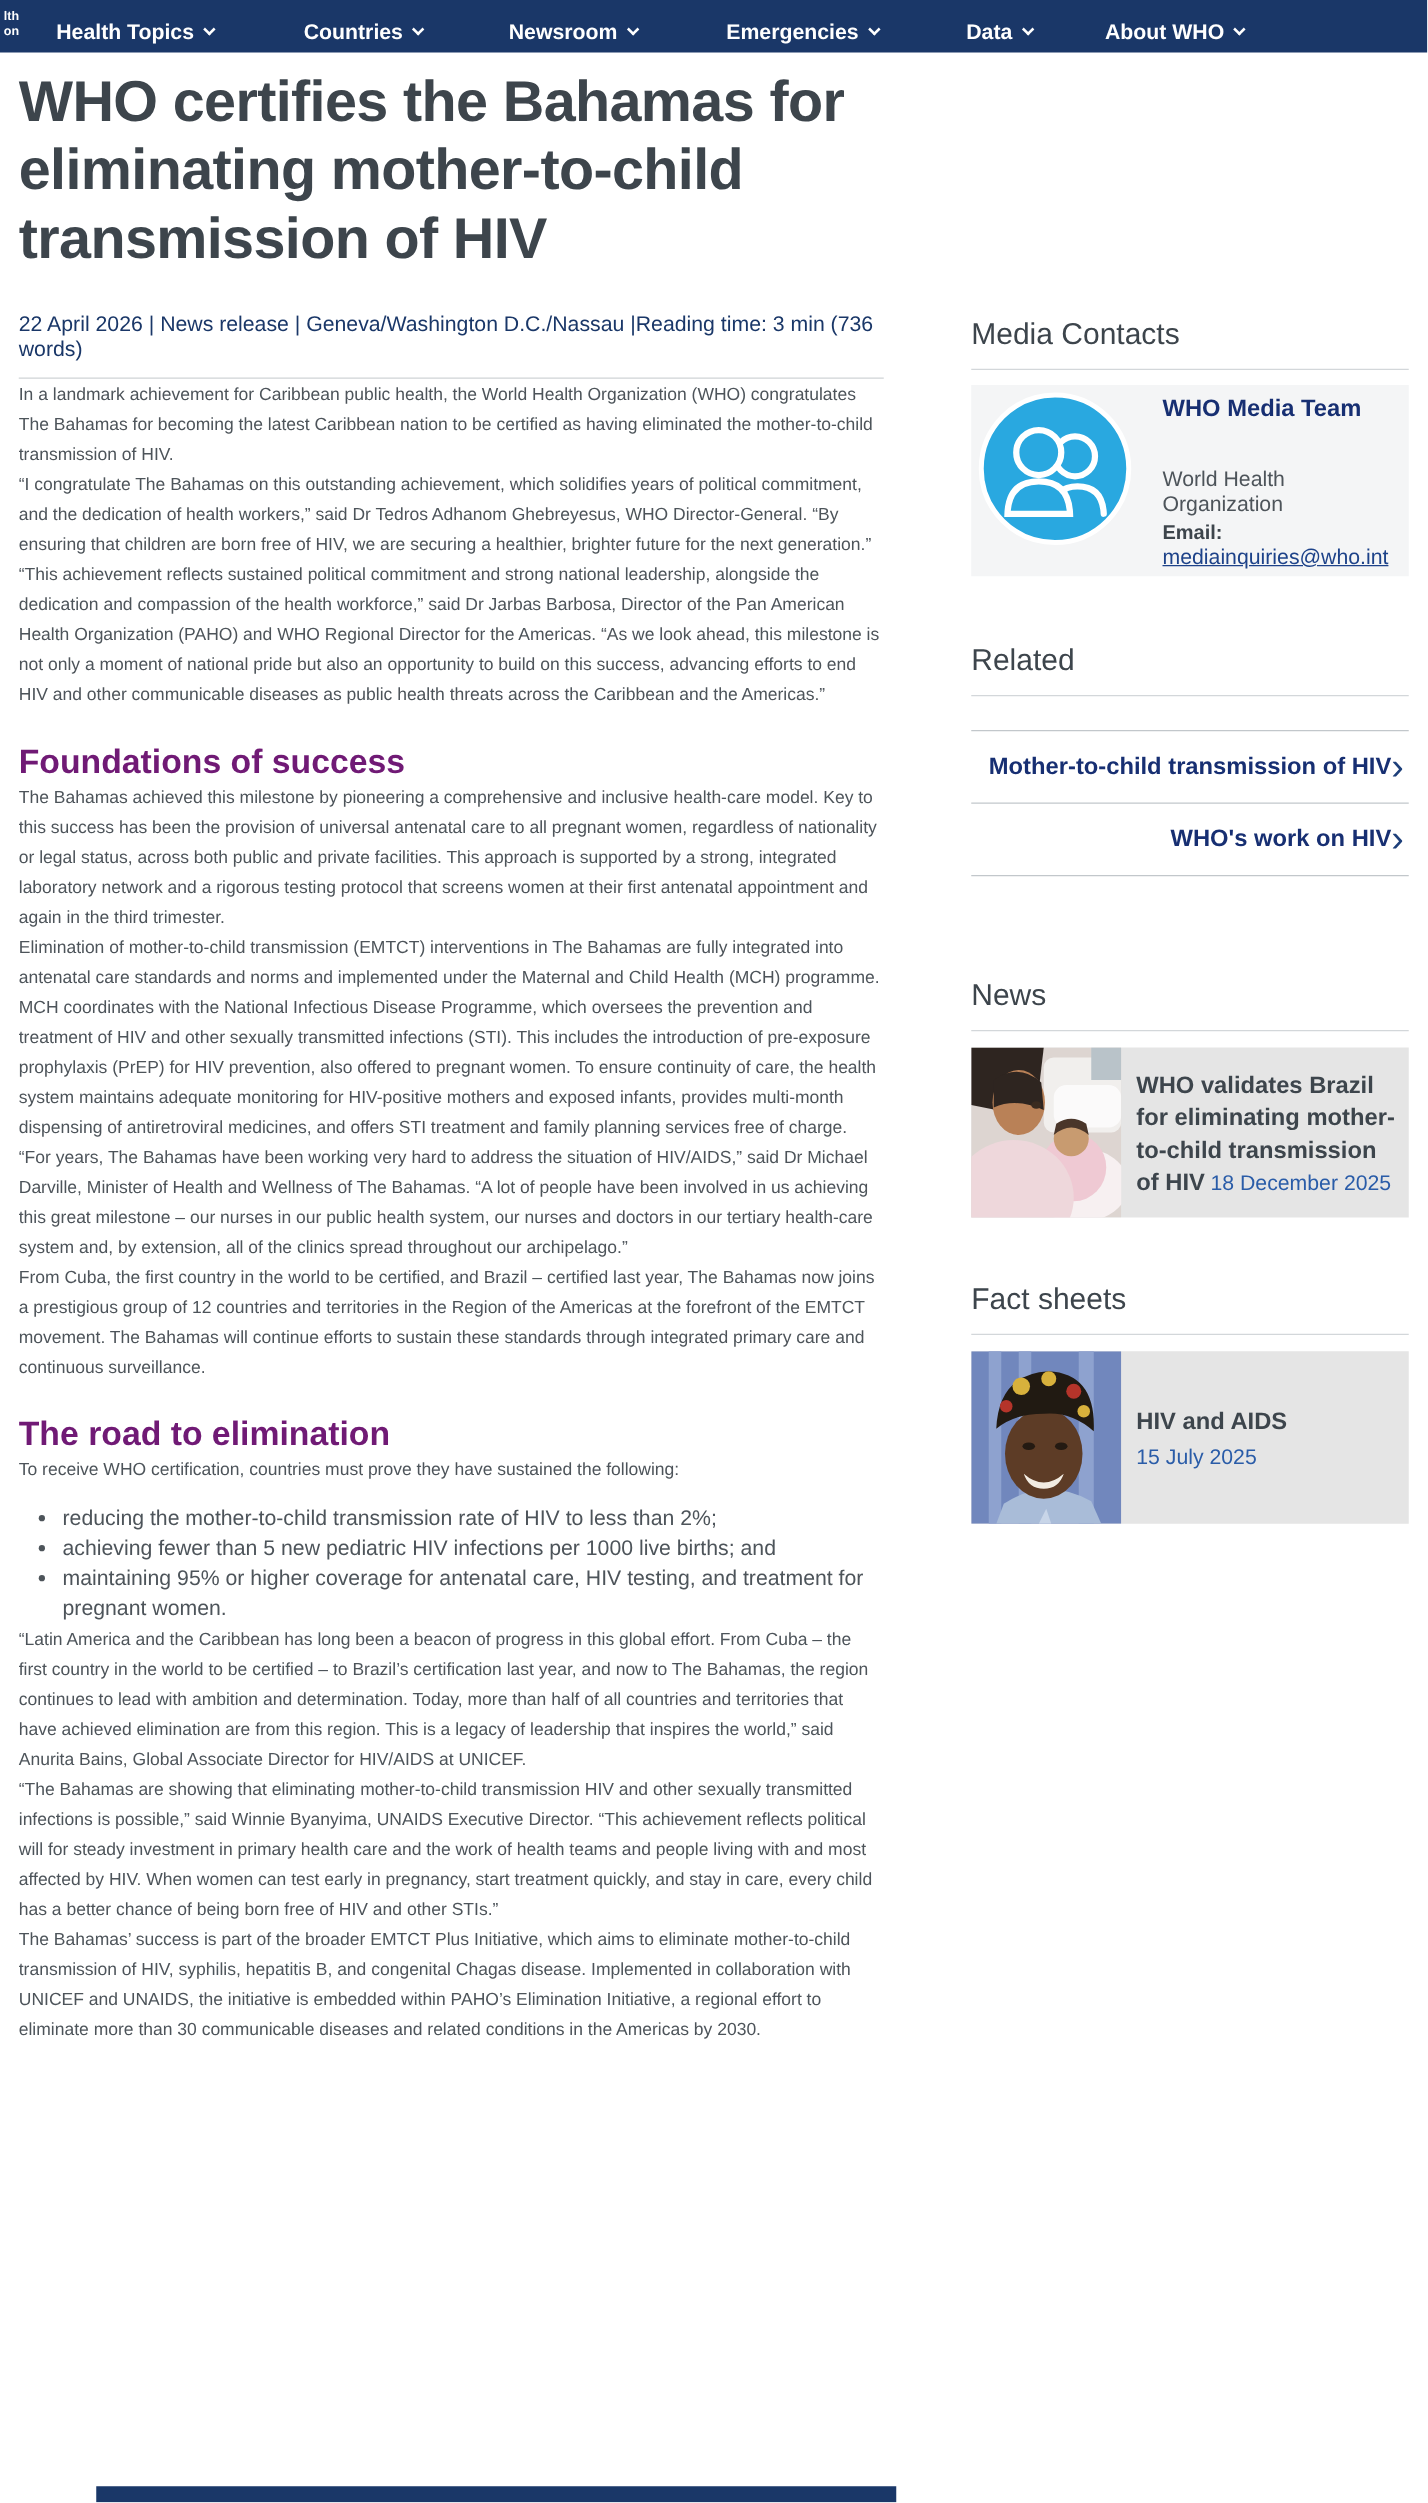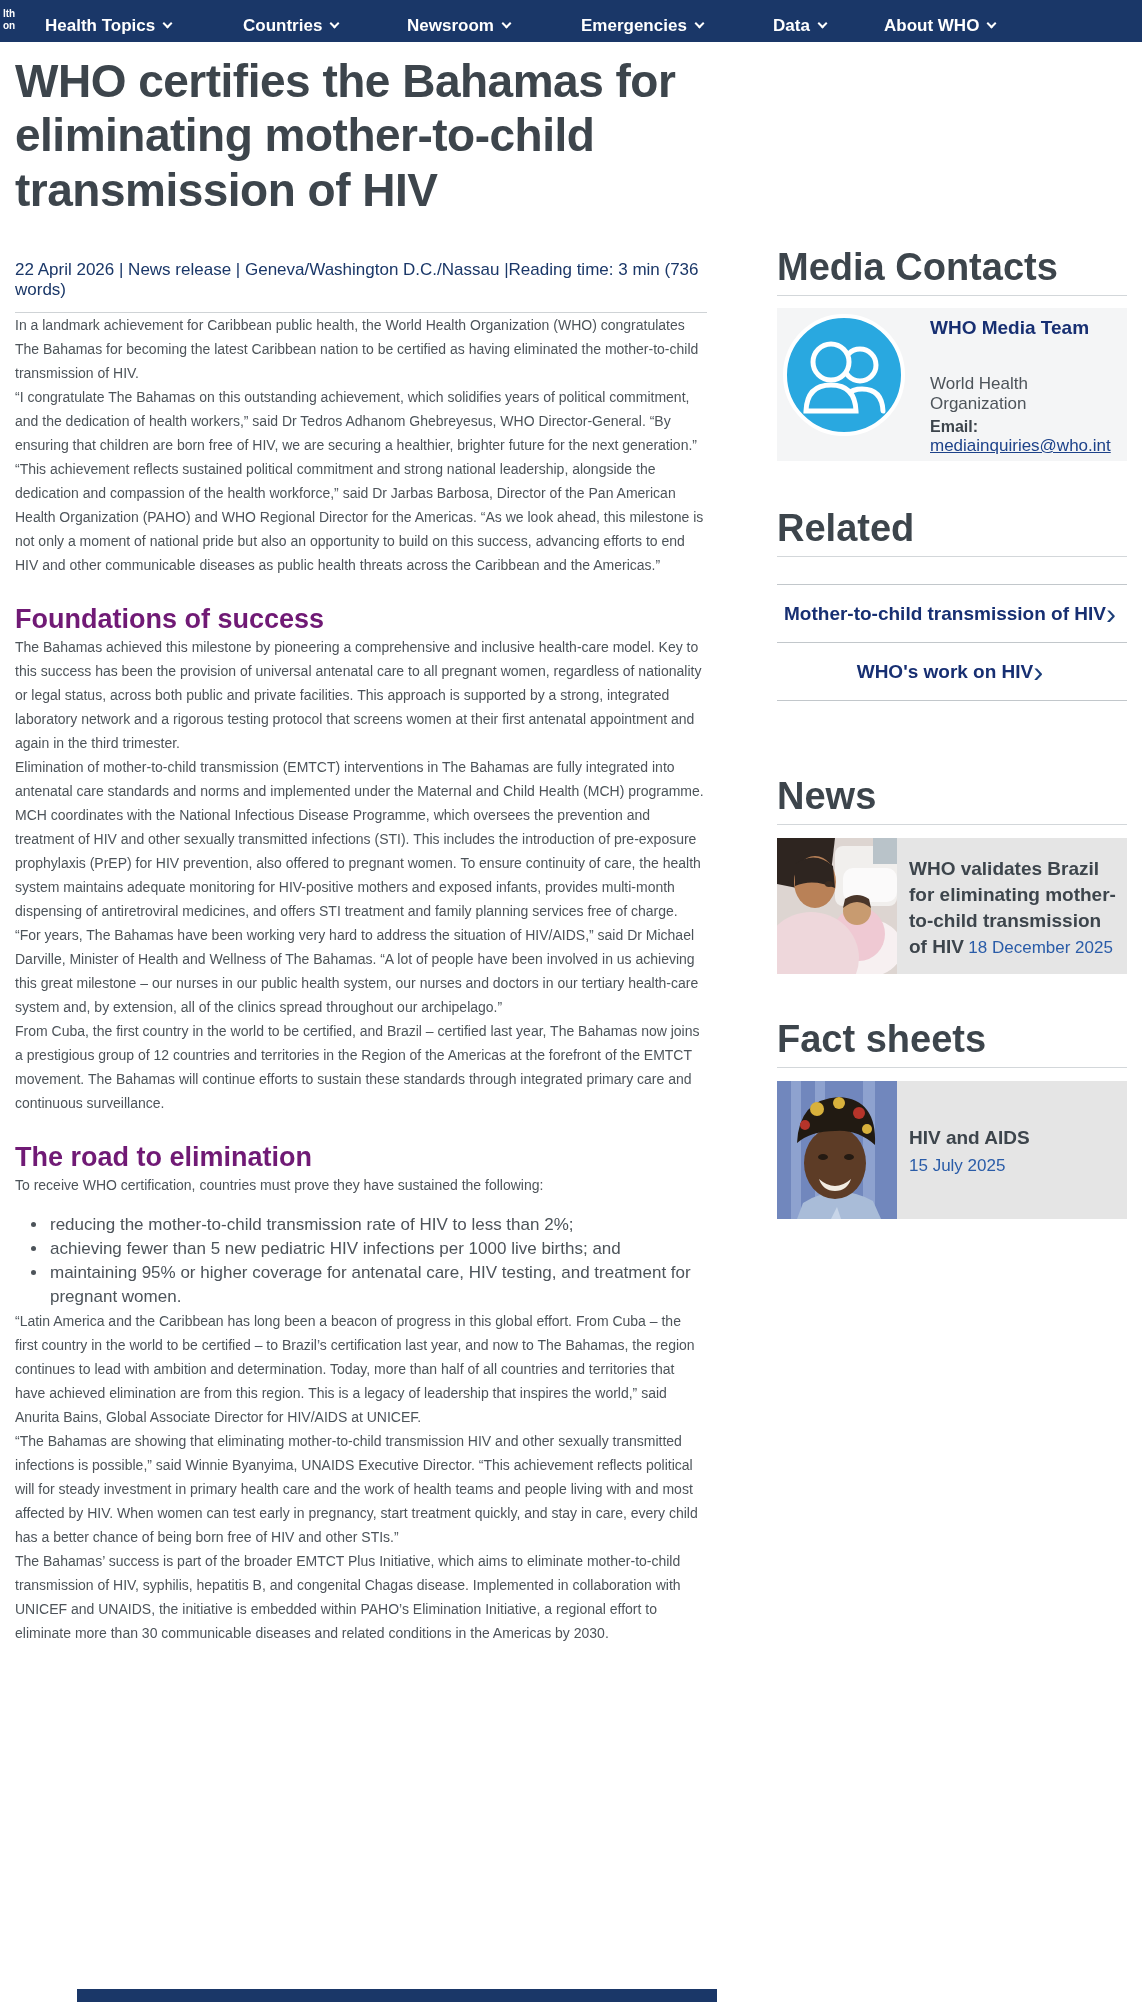--- a/index.html
+++ b/index.html
@@ -8,40 +8,40 @@
 .page{position:relative;width:1142px;height:2002px;overflow:hidden;background:#fff;}
 
 .topnav{position:relative;height:42px;background:#1a3768;}
 .logo-frag{position:absolute;left:3px;top:8px;color:#fff;font-size:10px;font-weight:bold;line-height:12px;cursor:pointer;}
 .nav-item{position:absolute;top:0;height:52px;display:flex;align-items:center;color:#fff;font-size:17px;font-weight:bold;text-decoration:none;cursor:pointer;white-space:nowrap;}
 .chev{width:7px;height:7px;border-right:2px solid #fff;border-bottom:2px solid #fff;transform:rotate(45deg);display:inline-block;margin-left:9px;margin-top:-5px;}
 
 .content{position:relative;}
 .article{position:absolute;left:15px;top:0;width:692px;}
 .article h1{font-size:46px;line-height:1.18;color:#3d454c;margin-top:12px;letter-spacing:-0.5px;font-weight:bold;}
-.meta{margin-top:43px;font-size:17px;color:#1a3768;}
+.meta{margin-top:33px;font-size:17px;color:#1a3768;}
 .meta-rule{border:none;border-top:1px solid #cfd3d6;margin-top:12px;}
 .article p{font-size:14px;line-height:24px;margin-top:0;}
 .article h2{font-size:27px;color:#701a75;margin-top:27px;font-weight:bold;}
 .article ul{margin-top:16px;padding-left:33px;}
 .article li{font-size:17px;line-height:24px;padding-left:2px;}
 
 .sidebar{position:absolute;left:777px;top:208px;width:350px;}
-.side-h{font-size:38px;color:#3d454c;font-weight:bold;line-height:35px;}
+.side-h{font-size:24px;color:#3d454c;font-weight:normal;line-height:35px;}
 .side-rule{border-top:1px solid #d3d7da;margin-top:10px;}
 .media-card{margin-top:12px;background:#f4f5f6;padding:5px;display:flex;}
 .media-icon{width:124px;height:124px;flex:none;}
 .media-info{margin-left:24px;padding-top:4px;}
 .media-team{font-size:19px;font-weight:bold;color:#172f72;display:block;text-decoration:none;cursor:pointer;}
 .media-org{margin-top:35px;font-size:17px;color:#4d545a;}
 .media-email-label{margin-top:4px;font-weight:bold;font-size:16px;color:#3d454c;}
 .media-email{font-size:17px;color:#1d4289;text-decoration:underline;display:block;cursor:pointer;}
 .h-related{margin-top:50px;}
 .rel-rows{margin-top:27px;border-top:1px solid #c2c7cb;}
-.rel-row{display:flex;justify-content:center;align-items:center;height:58px;border-bottom:1px solid #c2c7cb;color:#172f72;font-weight:bold;font-size:19px;text-decoration:none;cursor:pointer;}
+.rel-row{display:flex;justify-content:flex-end;align-items:center;height:58px;border-bottom:1px solid #c2c7cb;color:#172f72;font-weight:bold;font-size:19px;text-decoration:none;cursor:pointer;}
 .rarrow{font-size:30px;font-weight:400;color:#1d3f7a;line-height:1;margin-right:4px;}
 .h-news{margin-top:78px;}
 .h-facts{margin-top:48px;}
 .side-card{display:flex;margin-top:13px;background:#e5e5e5;text-decoration:none;cursor:pointer;}
 .card-img{flex:none;display:block;}
 .card-body{padding:18px 8px 10px 12px;}
 .card-body.centered{display:flex;flex-direction:column;justify-content:center;padding:10px 8px 10px 12px;}
 .card-title{font-size:19px;font-weight:bold;color:#3d454c;line-height:26px;}
 .card-date{margin-top:5px;font-size:17px;color:#2a5ca8;}
 .footer-bar{position:absolute;left:77px;bottom:0;width:640px;height:13px;background:#1a3768;}

